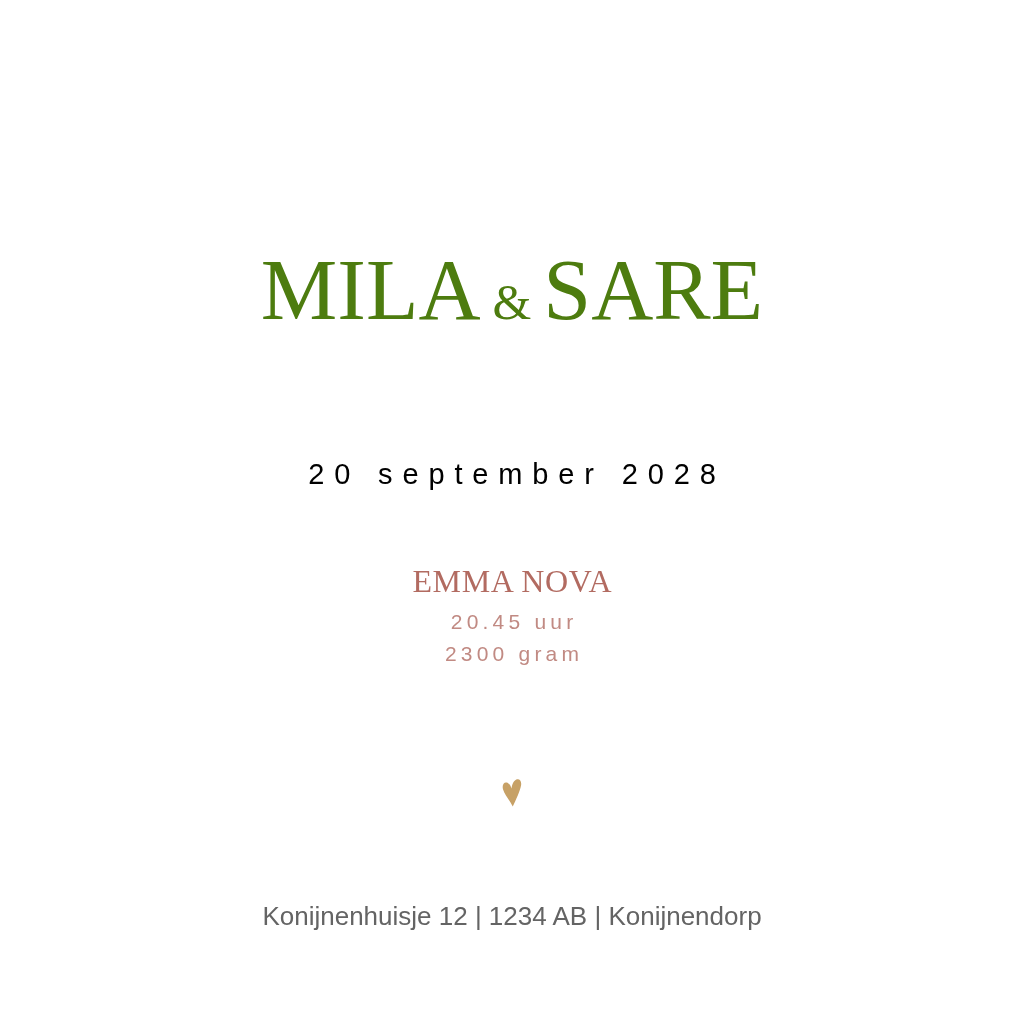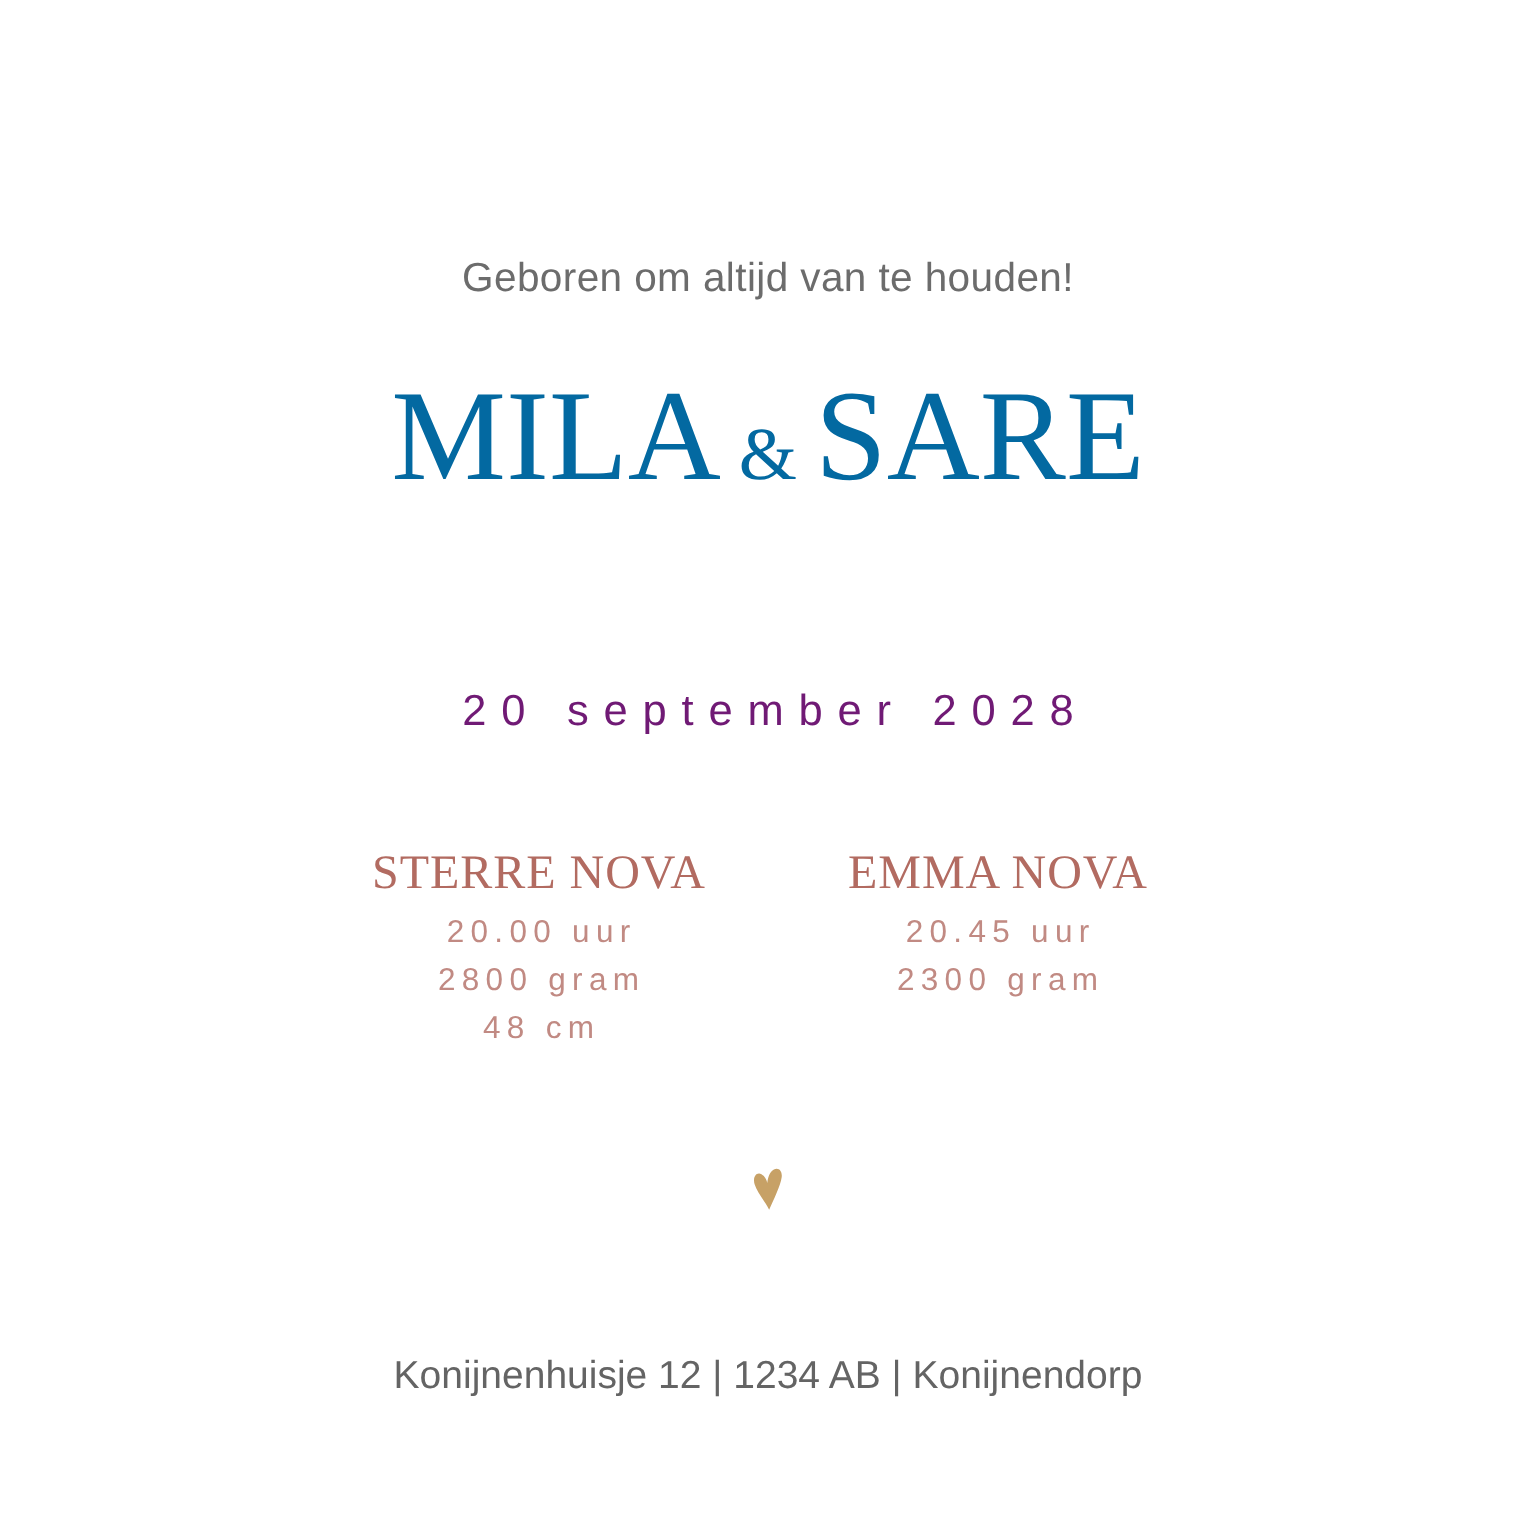--- a/index.html
+++ b/index.html
@@ -27,34 +27,34 @@
     font-weight: 300;
     line-height: 34px;
     color: #6c6c6c;
     letter-spacing: 0.01em;
   }
   .title {
     top: 247px;
     font-family: "Liberation Serif", serif;
     font-size: 86px;
     line-height: 86px;
-    color: #0369a1;
+    color: #4d7c0f;
     letter-spacing: 0.0em;
     font-weight: 400;
   }
   .title .amp {
     font-size: 0.58em;
     margin: 0 0.24em;
   }
   .date {
     top: 457px;
     font-size: 29px;
     font-weight: 300;
     line-height: 34px;
-    color: #701a75;
+    color: #000000;
     letter-spacing: 0.34em;
     padding-left: 0.34em;
     box-sizing: border-box;
   }
   .columns {
     position: absolute;
     top: 560px;
     left: 0;
     width: 100%;
     display: flex;
@@ -103,35 +103,28 @@
     font-weight: 400;
     line-height: 32px;
     color: #646464;
   }
 </style>
 </head>
 <body>
 
 <div class="card">
 
-  <div class="center-line intro">Geboren om altijd van te houden!</div>
 
   <div class="center-line title">
     <span>MILA</span><span class="amp">&amp;</span><span>SARE</span>
   </div>
 
   <div class="center-line date">20 september 2028</div>
 
   <div class="columns">
-    <div class="baby-col">
-      <div class="baby-name">STERRE NOVA</div>
-      <div class="baby-detail">20.00 uur</div>
-      <div class="baby-detail">2800 gram</div>
-      <div class="baby-detail">48 cm</div>
-    </div>
     <div class="baby-col">
       <div class="baby-name">EMMA NOVA</div>
       <div class="baby-detail">20.45 uur</div>
       <div class="baby-detail">2300 gram</div>
     </div>
   </div>
 
   <div class="center-line heart-wrap">
     <svg width="24" height="30" viewBox="0 0 24 30" aria-hidden="true">
       <path d="M12.3 28.5

